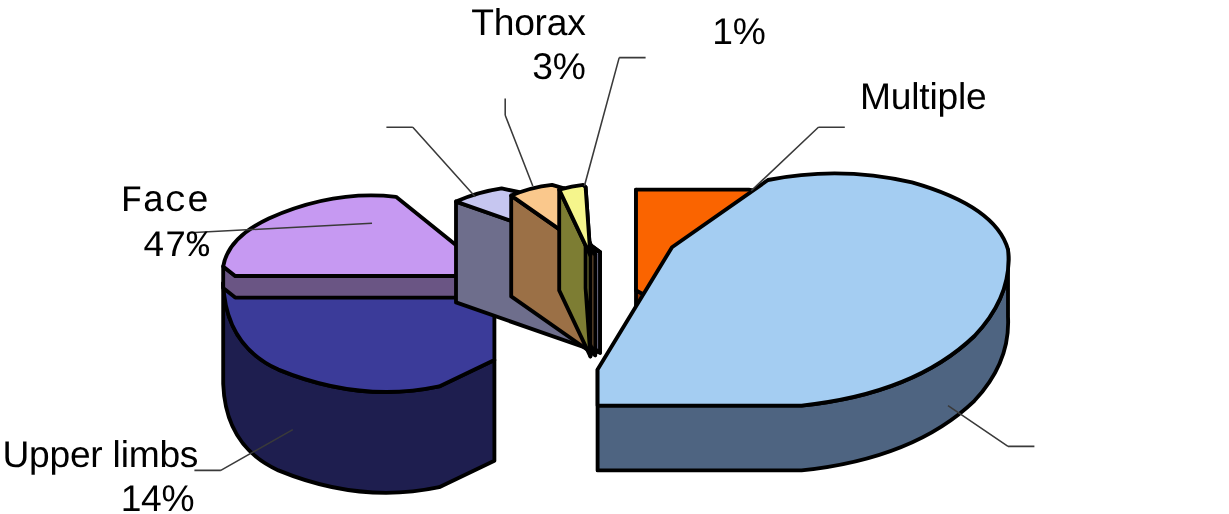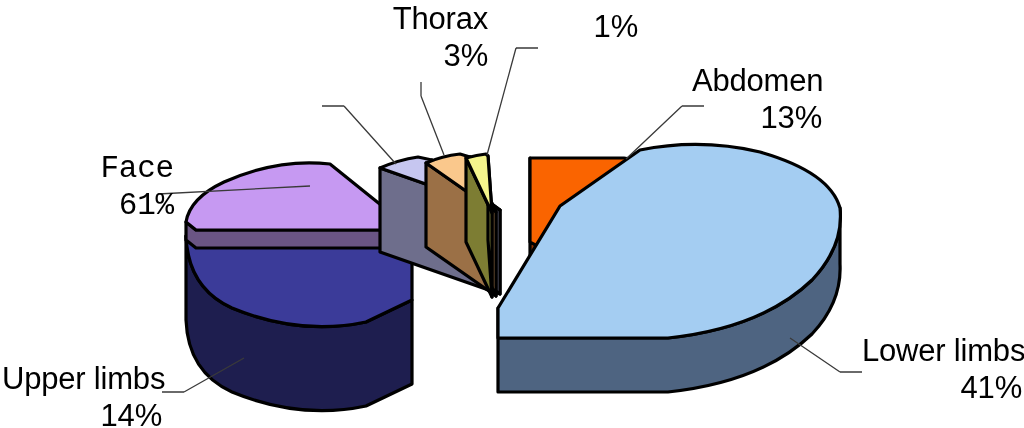--- a/index.html
+++ b/index.html
@@ -183,32 +183,27 @@
     <span class="nm">Thorax</span>
     <span class="pct">3%</span>
   </div>
 
   <div class="lbl" style="left:518px; top:8px; width:120px;">
     <span class="pct">1%</span>
   </div>
 
 
   <div class="lbl" style="left:692px; top:62px; width:130px;">
-    <span class="nm">Abdomen</span>
-    <span class="pct">13%</span>
+    <span class="nm">Multiple</span>
   </div>
 
   <div class="lbl" style="left:78px; top:150px; width:96px;font-family:Liberation Mono, monospace;">
     <span class="nm">Face</span>
-    <span class="pct">61%</span>
+    <span class="pct">47%</span>
   </div>
 
   <div class="lbl" style="left:2px; top:360px; width:160px;">
     <span class="nm">Upper limbs</span>
     <span class="pct">14%</span>
   </div>
 
-  <div class="lbl" style="left:862px; top:332px; width:160px;">
-    <span class="nm">Lower limbs</span>
-    <span class="pct">41%</span>
-  </div>
 
 </div>
 
 </body></html>

